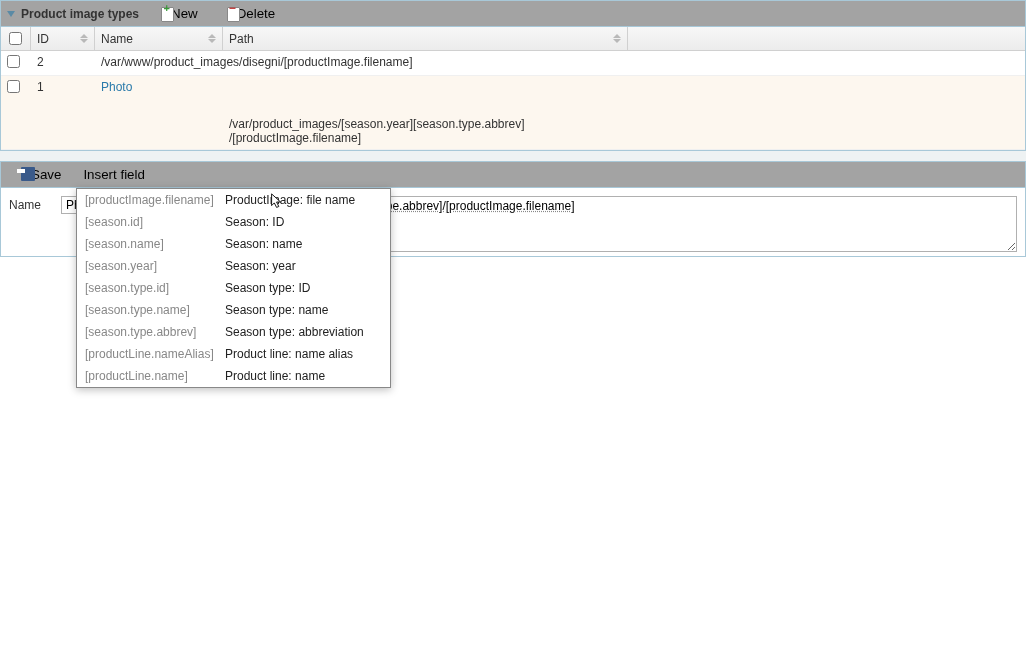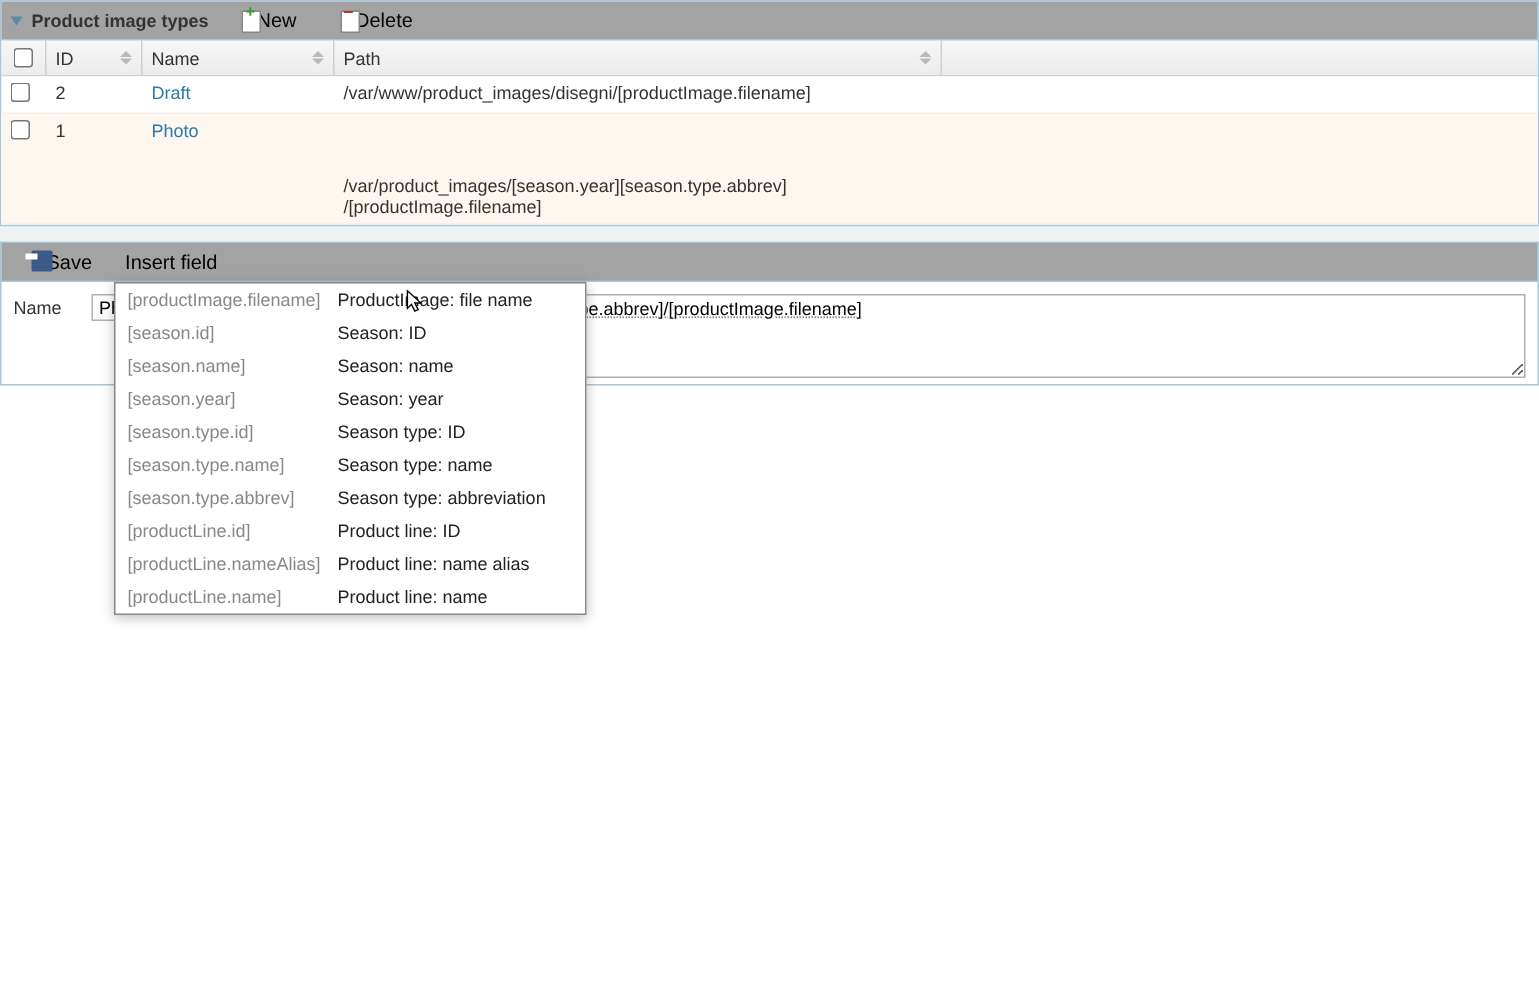--- a/index.html
+++ b/index.html
@@ -264,21 +264,20 @@
       <span>Path</span>
       <span class="sort-icon"></span>
     </div>
     <div class="gh-cell col-end"></div>
   </div>
 
   <div class="grid-body" id="grid-body">
       <div class="grid-row">
         <div class="gr-cell col-check"><input type="checkbox" style=""></div>
         <div class="gr-cell col-id">2</div>
-        <div class="gr-cell col-name link">Draft</div>
         <div class="gr-cell col-path" style="white-space:pre-line;">/var/www/product_images/disegni/[productImage.filename]</div>
       </div>
       <div class="grid-row selected">
         <div class="gr-cell col-check"><input type="checkbox" style=""></div>
         <div class="gr-cell col-id">1</div>
         <div class="gr-cell col-name link">Photo</div>
         <div class="gr-cell col-path" style="white-space:pre-line;margin-top:37px;">/var/product_images/[season.year][season.type.abbrev]
 /[productImage.filename]</div>
       </div>
     </div>
@@ -327,24 +326,20 @@
     </div>
     <div class="dd-row">
       <span class="dd-placeholder">[season.type.name]</span>
       <span class="dd-desc">Season type: name</span>
     </div>
     <div class="dd-row">
       <span class="dd-placeholder">[season.type.abbrev]</span>
       <span class="dd-desc">Season type: abbreviation</span>
     </div>
     <div class="dd-row">
-      <span class="dd-placeholder">[productLine.id]</span>
-      <span class="dd-desc">Product line: ID</span>
-    </div>
-    <div class="dd-row">
       <span class="dd-placeholder">[productLine.nameAlias]</span>
       <span class="dd-desc">Product line: name alias</span>
     </div>
     <div class="dd-row">
       <span class="dd-placeholder">[productLine.name]</span>
       <span class="dd-desc">Product line: name</span>
     </div>
   </div>
 
 <svg class="cursor" viewBox="0 0 14 20">

